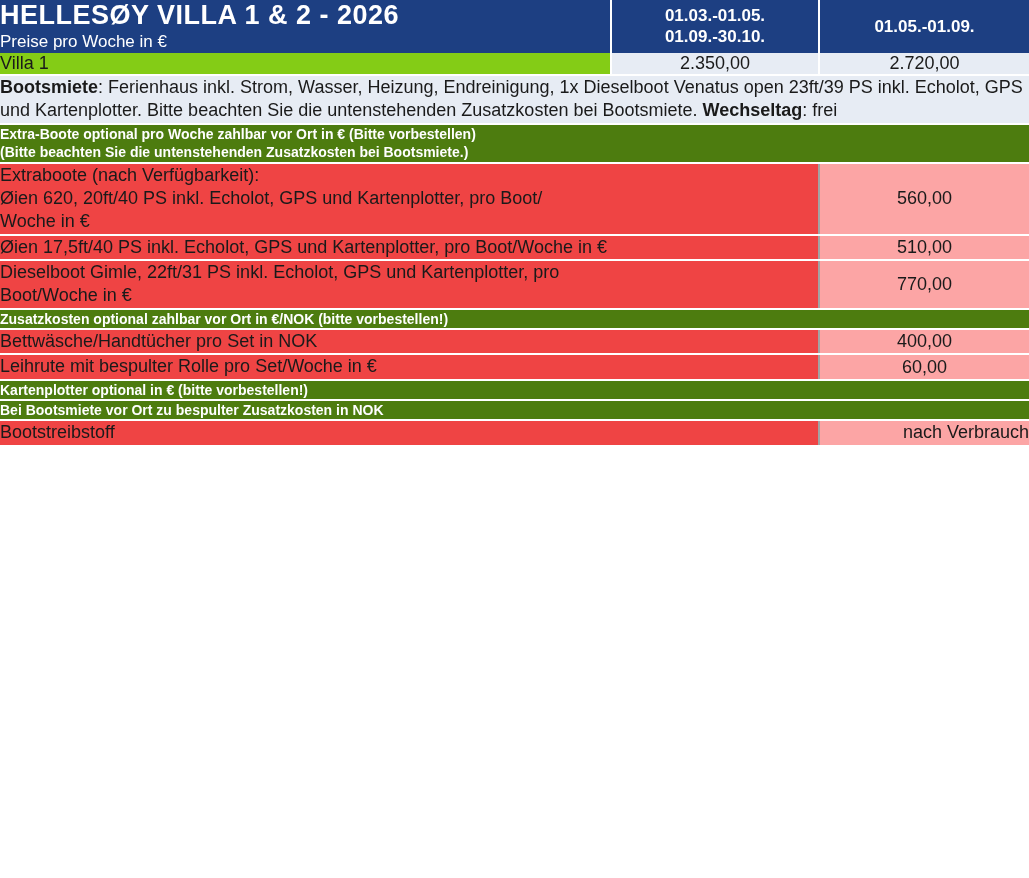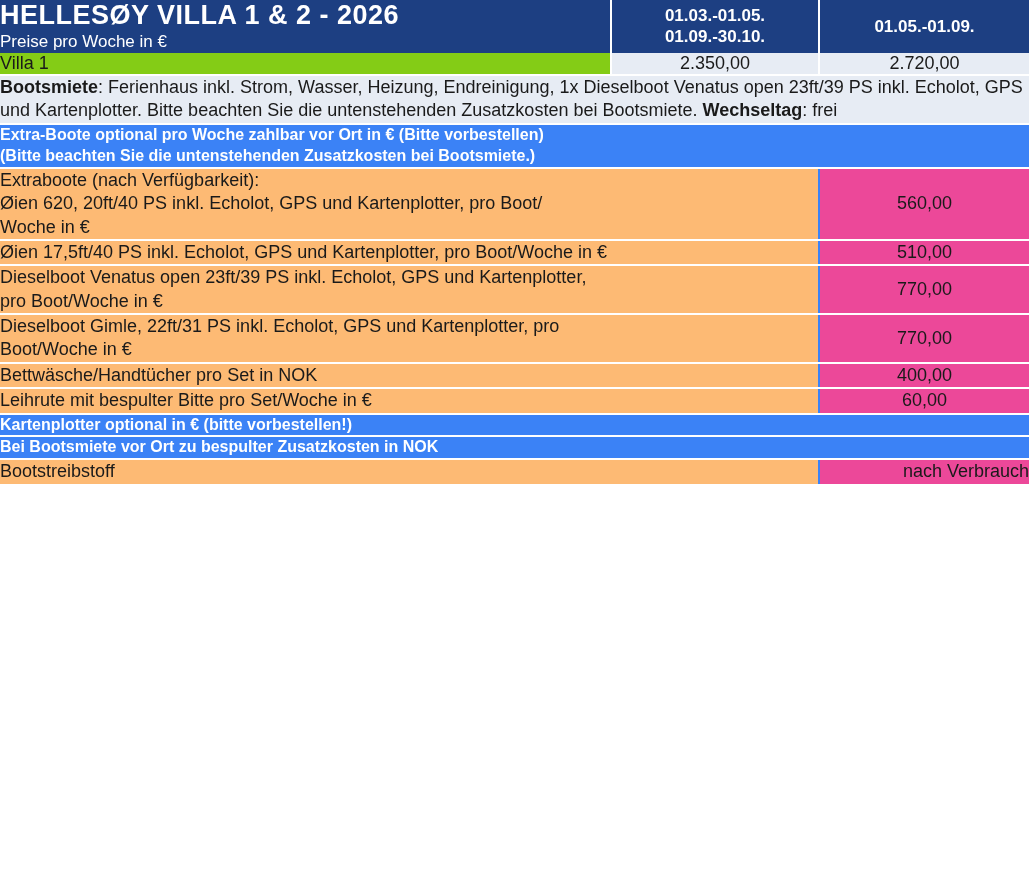--- a/index.html
+++ b/index.html
@@ -90,40 +90,40 @@
     background: #e7ecf4;
     font-size: 18px;
     line-height: 1.32;
     padding: 7px 8px 8px 8px;
     border-bottom: 2px solid #ffffff;
   }
   .services b { font-weight: bold; }
 
   
   .section-bar {
-    background: #3b82f6;
+    background: #4d7c0f;
     color: #ffffff;
-    font-size: 16px;
+    font-size: 14px;
     font-weight: bold;
     line-height: 1.3;
     padding: 5px 8px 6px 8px;
     border-bottom: 2px solid #ffffff;
   }
 
   
   .item-text {
-    background: #fdba74;
+    background: #ef4444;
     font-size: 18px;
     line-height: 1.3;
     padding: 7px 8px;
     border-bottom: 2px solid #ffffff;
-    border-right: 2px solid #3b82f6;
+    border-right: 2px solid #a3a3a3;
   }
   .item-price {
-    background: #ec4899;
+    background: #fca5a5;
     font-size: 18px;
     text-align: center;
     padding: 7px 8px;
     border-bottom: 2px solid #ffffff;
   }
   .item-price.right-align { text-align: right; padding-left: 48px; }
   .nowrap { white-space: nowrap; }
 </style>
 </head>
 <body>
@@ -175,39 +175,35 @@
           <div>Woche in €</div>
         </td>
         <td class="item-price">560,00</td>
       </tr>
       <tr>
         <td class="item-text" colspan="2">Øien 17,5ft/40 PS inkl. Echolot, GPS und Kartenplotter, pro Boot/Woche in €</td>
         <td class="item-price">510,00</td>
       </tr>
       <tr>
         <td class="item-text" colspan="2">
-          <div>Dieselboot Venatus open 23ft/39 PS inkl. Echolot, GPS und Kartenplotter,</div>
-          <div>pro Boot/Woche in €</div>
-        </td>
-        <td class="item-price">770,00</td>
-      </tr>
-      <tr>
-        <td class="item-text" colspan="2">
           <div>Dieselboot Gimle, 22ft/31 PS inkl. Echolot, GPS und Kartenplotter, pro</div>
           <div>Boot/Woche in €</div>
         </td>
         <td class="item-price">770,00</td>
       </tr>
 
       <tr>
+        <td class="section-bar" colspan="3">Zusatzkosten optional zahlbar vor Ort in €/NOK (bitte vorbestellen!)</td>
+      </tr>
+      <tr>
         <td class="item-text" colspan="2">Bettwäsche/Handtücher pro Set in NOK</td>
         <td class="item-price">400,00</td>
       </tr>
       <tr>
-        <td class="item-text" colspan="2">Leihrute mit bespulter Bitte pro Set/Woche in €</td>
+        <td class="item-text" colspan="2">Leihrute mit bespulter Rolle pro Set/Woche in €</td>
         <td class="item-price">60,00</td>
       </tr>
 
       <tr>
         <td class="section-bar" colspan="3">Kartenplotter optional in € (bitte vorbestellen!)</td>
       </tr>
 
       <tr>
         <td class="section-bar" colspan="3">Bei Bootsmiete vor Ort zu bespulter Zusatzkosten in NOK</td>
       </tr>

